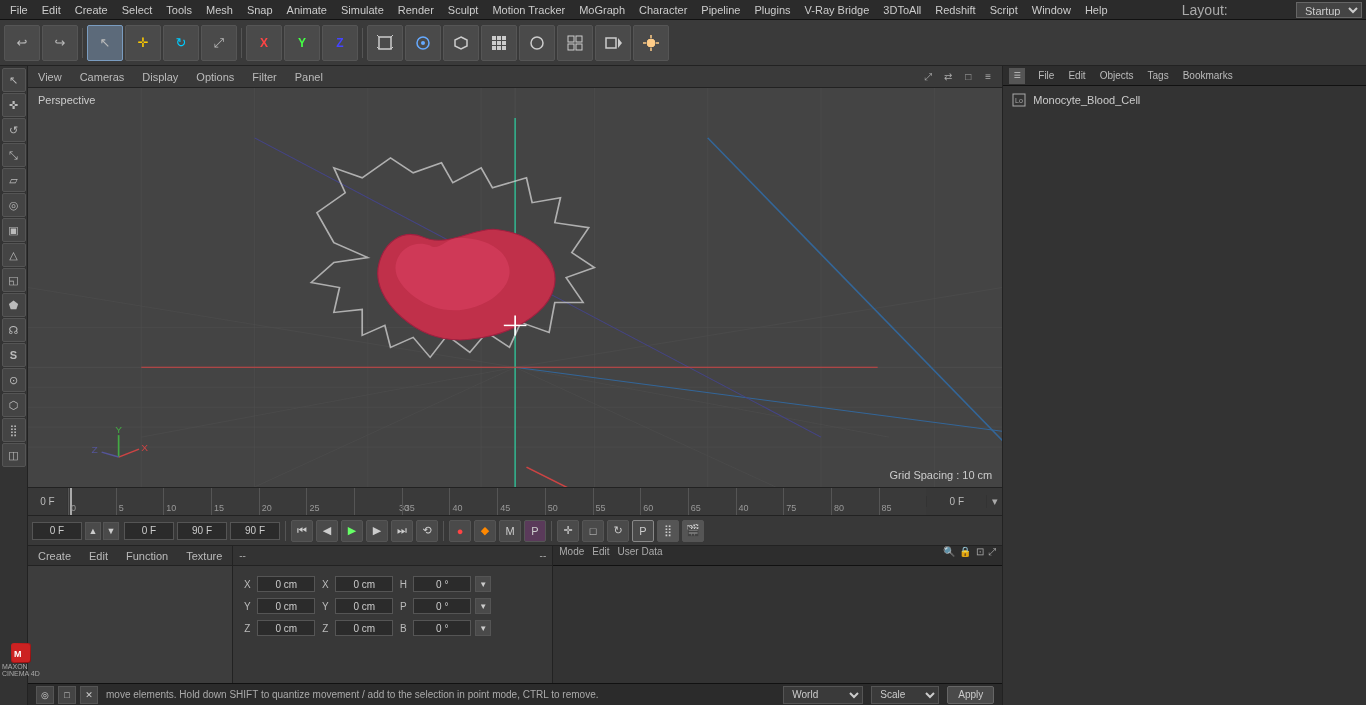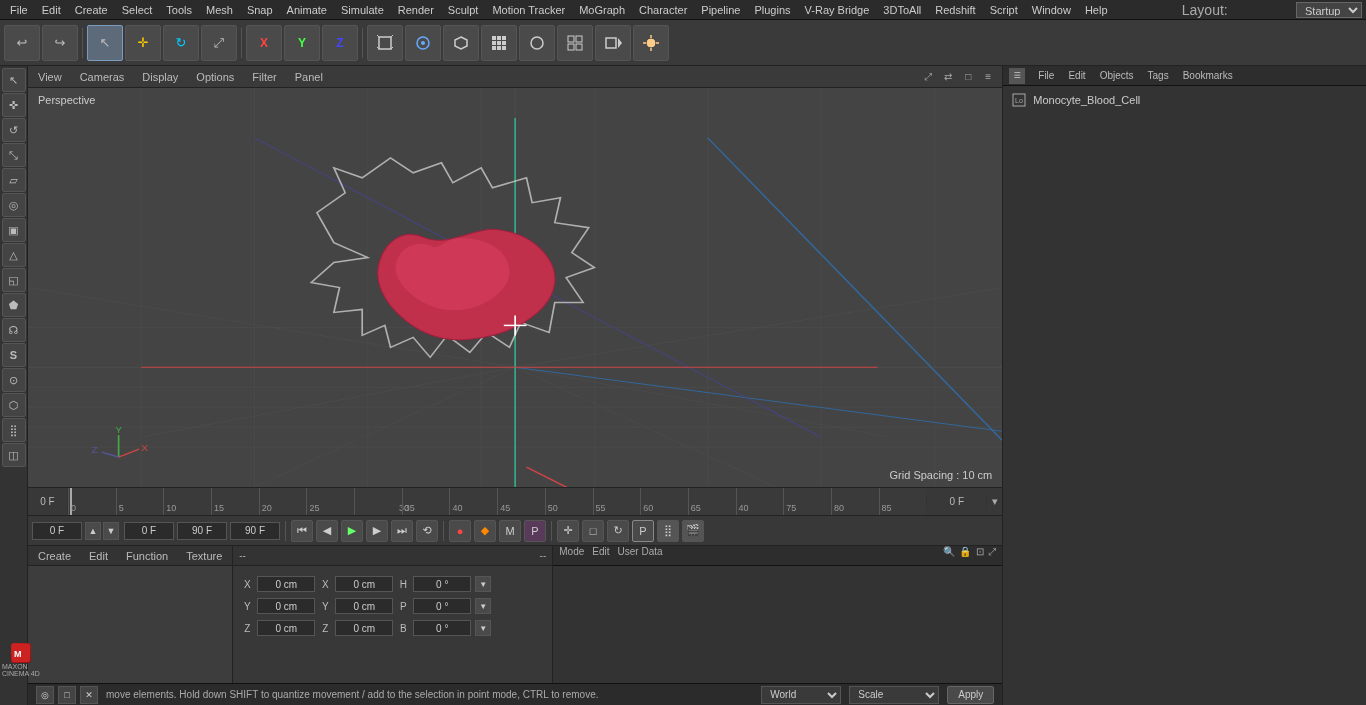--- a/index.html
+++ b/index.html
@@ -320,21 +320,21 @@
       padding: 0 4px;
       width: 80px;
     }
     #scale-selector {
       background: #3a3a3a;
       border: 1px solid #555;
       color: #ccc;
       font-size: 10px;
       height: 18px;
       padding: 0 4px;
-      width: 90px;
+      width: 68px;
     }
     #apply-btn {
       background: #4a4a4a;
       border: 1px solid #666;
       color: #ccc;
       font-size: 10px;
       height: 18px;
       padding: 0 10px;
       cursor: pointer;
       border-radius: 2px;

